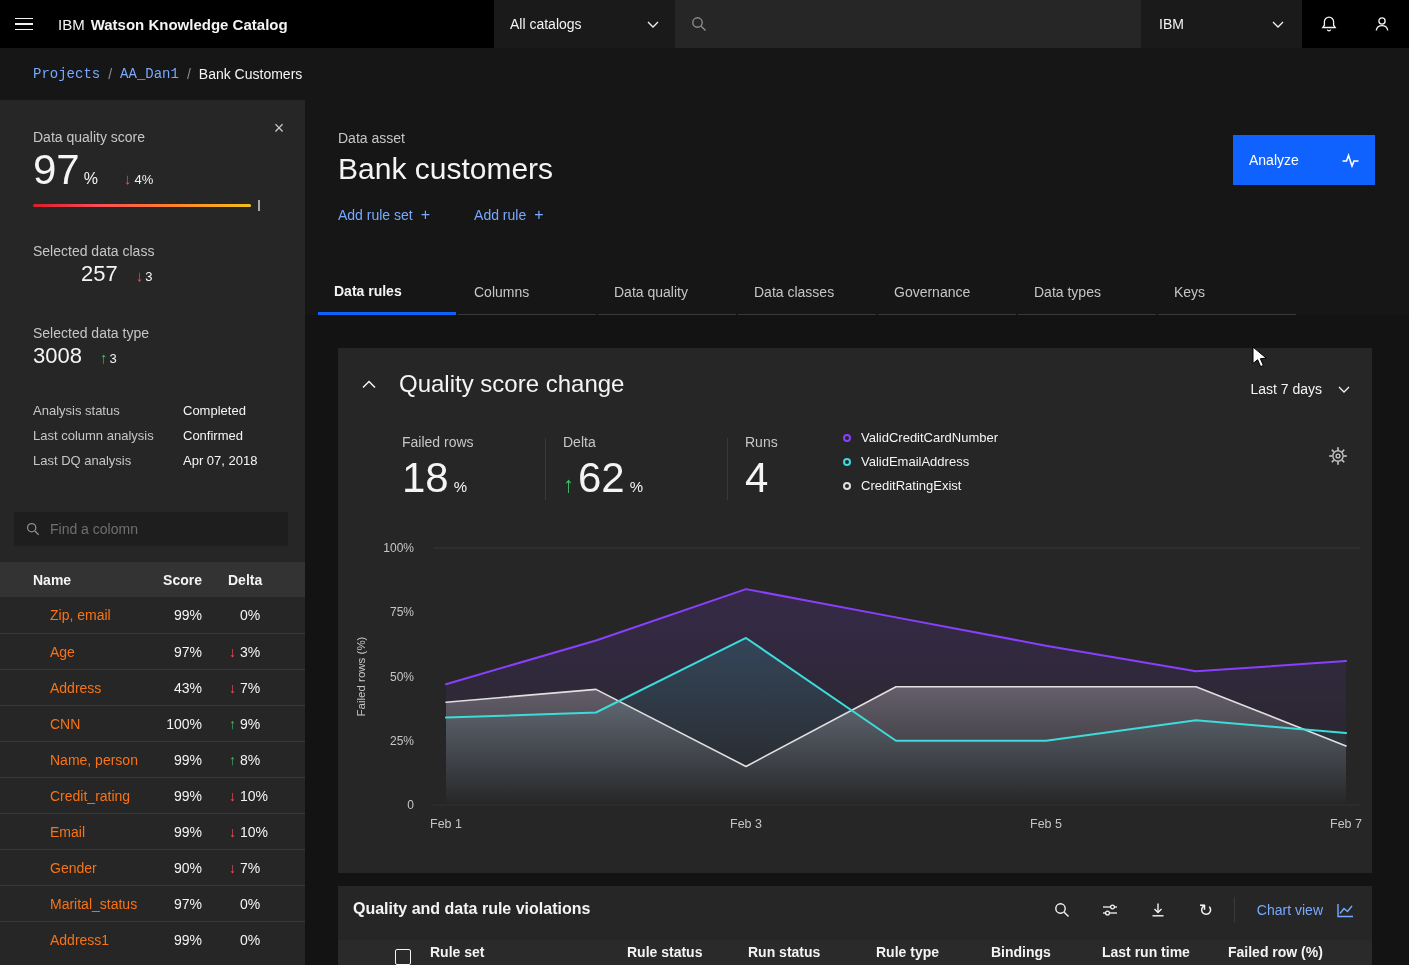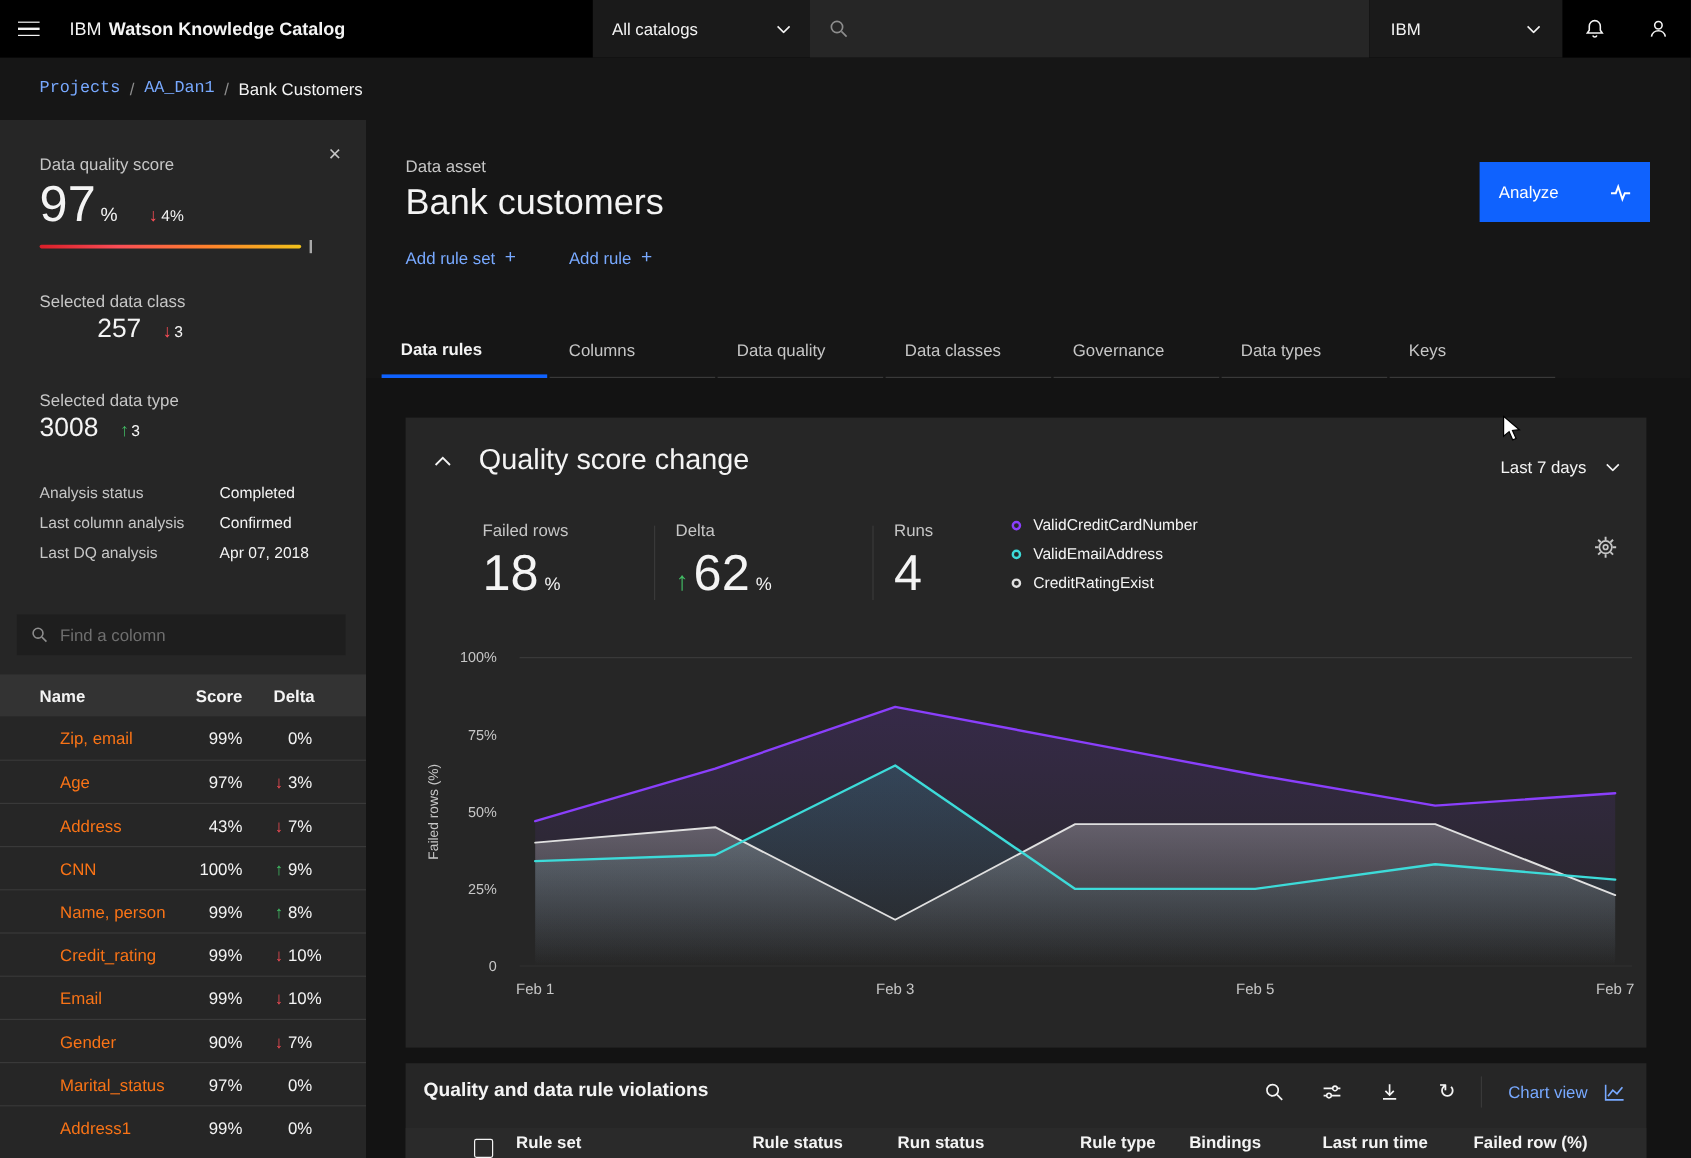--- a/index.html
+++ b/index.html
@@ -486,21 +486,21 @@
               <polyline points="1,1 1,13.5 16,13.5" fill="none" stroke="#78a9ff" stroke-width="1.4"></polyline>
               <polyline points="3,10.5 7,5.5 10.5,8.5 15,3" fill="none" stroke="#78a9ff" stroke-width="1.4"></polyline>
             </svg>
         </div>
       </div>
       <div class="v-header-row" id="violations-header-row">
         <div class="v-checkbox"></div>
       <div class="vh-col" style="left: 92px;">Rule set</div>
           <div class="vh-col" style="left: 289px;">Rule status</div>
           <div class="vh-col" style="left: 410px;">Run status</div>
-          <div class="vh-col" style="left: 538px; margin-left: 24px;">Rule type</div>
+          <div class="vh-col" style="left: 538px;">Rule type</div>
           <div class="vh-col" style="left: 653px;">Bindings</div>
           <div class="vh-col" style="left: 764px;">Last run time</div>
           <div class="vh-col" style="left: 890px;">Failed row (%)</div>
         </div>
     </section>
   </main>
 
   <svg class="cursor" width="20" height="24" viewBox="0 0 20 24">
     <path d="M1,1 L1,17.5 L5.6,13.7 L8.6,20.6 L11.4,19.4 L8.4,12.7 L14.2,12.1 Z" fill="#fff" stroke="#000" stroke-width="1"></path>
   </svg>

